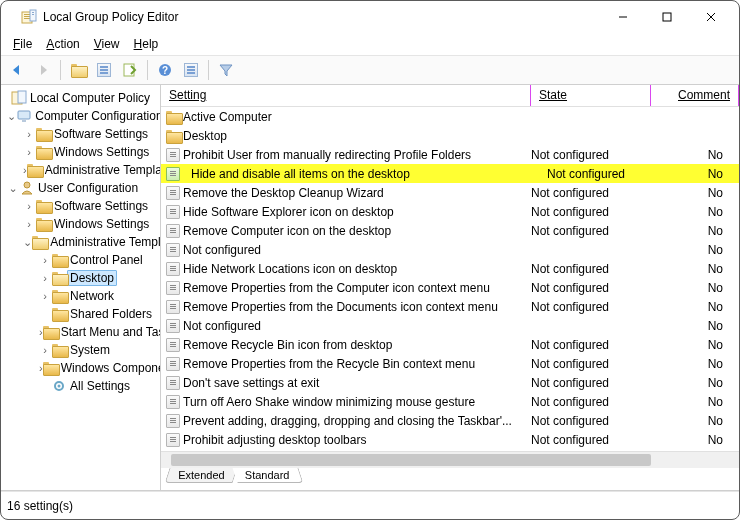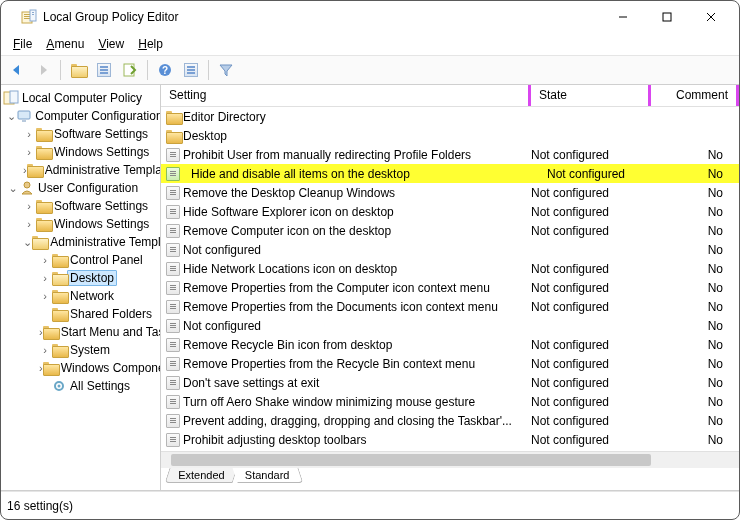--- a/index.html
+++ b/index.html
@@ -29,21 +29,21 @@
   .tree-pane { width: 160px; border-right: 1px solid #cfcfcf; overflow: hidden; padding-top: 4px; font-size: 12px; }
   .tree-pane .row { display: flex; align-items: center; height: 18px; white-space: nowrap; }
   .tw { display:inline-flex; width:12px; justify-content:center; color:#666; font-size:11px; cursor:default;}
   .ticon { width:16px; height:16px; display:inline-flex; align-items:center; justify-content:center;}
   .tlabel { padding: 0 3px; }
   .tsel { background:#cde8ff; border:1px solid #7ab7e8; padding:0 2px; border-radius:1px;}
 
   
   .list-pane { flex: 1; display: flex; flex-direction: column; min-width: 0; }
   .cols { height: 22px; display: flex; font-size: 12px; border-bottom: 1px solid #e0e0e0; }
-  .cols .col { border-right: 3px solid #d946ef; padding: 3px 8px; color:#000;}
+  .cols .col { border-right: 1px solid #d946ef; padding: 3px 8px; color:#000;text-decoration:underline;}
   .col-setting { flex: 0 0 370px; }
   .col-state { flex: 0 0 120px; }
   .col-comment { flex: 1; text-align:right; padding-right:16px;}
   .rows { flex:1; overflow:hidden; font-size:12px; }
   .lrow { display:flex; align-items:center; height:19px; padding-left:4px;}
   .lrow.hl { background:#ffff32;gap:8px; }
   .lrow .ricon { width:16px; height:16px; flex:0 0 16px; display:flex; align-items:center; justify-content:center; margin-right:2px;}
   .lrow .rsetting { flex:0 0 348px; white-space:nowrap; overflow:hidden; text-overflow:ellipsis;}
   .lrow .rstate { flex:0 0 120px; }
   .lrow .rcomment { flex:1; text-align:right; padding-right:16px;}
@@ -107,21 +107,21 @@
     <div class="wbtn">
         <svg viewBox="0 0 10 10">
           <line x1="1" y1="1" x2="9" y2="9" stroke="#000"></line>
           <line x1="9" y1="1" x2="1" y2="9" stroke="#000"></line>
         </svg>
       </div>
   </div>
 
   <div class="menubar">
     <div class="mi"><u>F</u><span>ile</span></div>
-    <div class="mi"><u>A</u><span>menu</span></div>
+    <div class="mi"><u>A</u><span>ction</span></div>
     <div class="mi"><u>V</u><span>iew</span></div>
     <div class="mi"><u>H</u><span>elp</span></div>
   </div>
 
   <div class="toolbar">
     <div class="tbtn">
         <svg width="16" height="16" viewBox="0 0 16 16">
           <path d="M10 3 L4 8 L10 13 Z" fill="#3a89d8"></path>
         </svg>
       </div>
@@ -157,21 +157,21 @@
     <div class="tbtn">
         <svg width="16" height="16" viewBox="0 0 16 16">
           <path d="M2 3 L14 3 L9 9 L9 14 L7 12 L7 9 Z" fill="#b7cde8" stroke="#6f93c2"></path>
         </svg>
       </div>
   </div>
 
   <div class="body">
 
     <div class="tree-pane">
-      <div class="row" style="padding-left:2px">
+      <div class="row" style="padding-left:10px">
           <span class="ticon">
             <svg width="16" height="16" viewBox="0 0 16 16">
               <rect x="1" y="2" width="10" height="12" fill="#fdf6dd" stroke="#c9a951"></rect>
               <rect x="7" y="1" width="8" height="12" fill="#f2f7fd" stroke="#8aa9d0"></rect>
             </svg>
           </span>
           <span class="tlabel">Local Computer Policy</span>
         </div>
       <div class="row" style="padding-left:6px">
           <span class="tw">⌄</span>
@@ -300,21 +300,21 @@
       <div class="cols">
         <div class="col col-setting">Setting</div>
         <div class="col col-state">State</div>
         <div class="col col-comment">Comment</div>
       </div>
       <div class="rows" id="rows">
           <div class="lrow">
             <span class="ricon">
               <span class="folder"></span>
             </span>
-            <span class="rsetting">Editor Directory</span>
+            <span class="rsetting">Active Computer</span>
             <span class="rstate"></span>
             <span class="rcomment"></span>
           </div>
           <div class="lrow">
             <span class="ricon">
               <span class="folder"></span>
             </span>
             <span class="rsetting">Desktop</span>
             <span class="rstate"></span>
             <span class="rcomment"></span>
@@ -332,21 +332,21 @@
               <span class="pol hl"></span>
             </span>
             <span class="rsetting">Hide and disable all items on the desktop</span>
             <span class="rstate">Not configured</span>
             <span class="rcomment">No</span>
           </div>
           <div class="lrow">
             <span class="ricon">
               <span class="pol"></span>
             </span>
-            <span class="rsetting">Remove the Desktop Cleanup Windows</span>
+            <span class="rsetting">Remove the Desktop Cleanup Wizard</span>
             <span class="rstate">Not configured</span>
             <span class="rcomment">No</span>
           </div>
           <div class="lrow">
             <span class="ricon">
               <span class="pol"></span>
             </span>
             <span class="rsetting">Hide Software Explorer icon on desktop</span>
             <span class="rstate">Not configured</span>
             <span class="rcomment">No</span>

